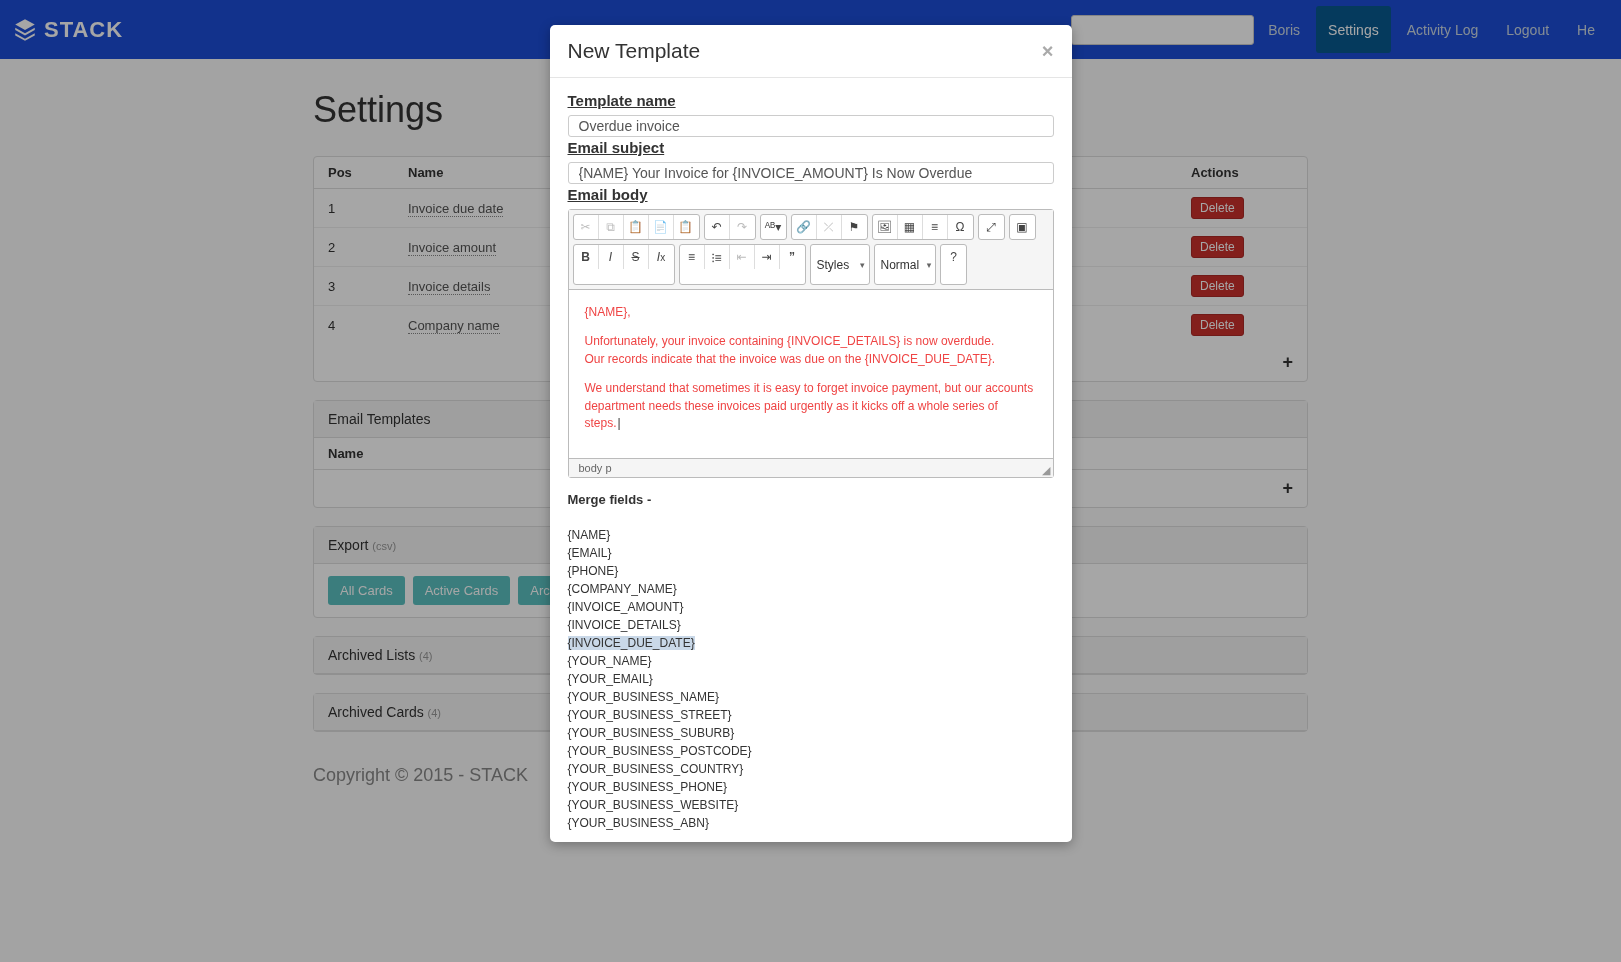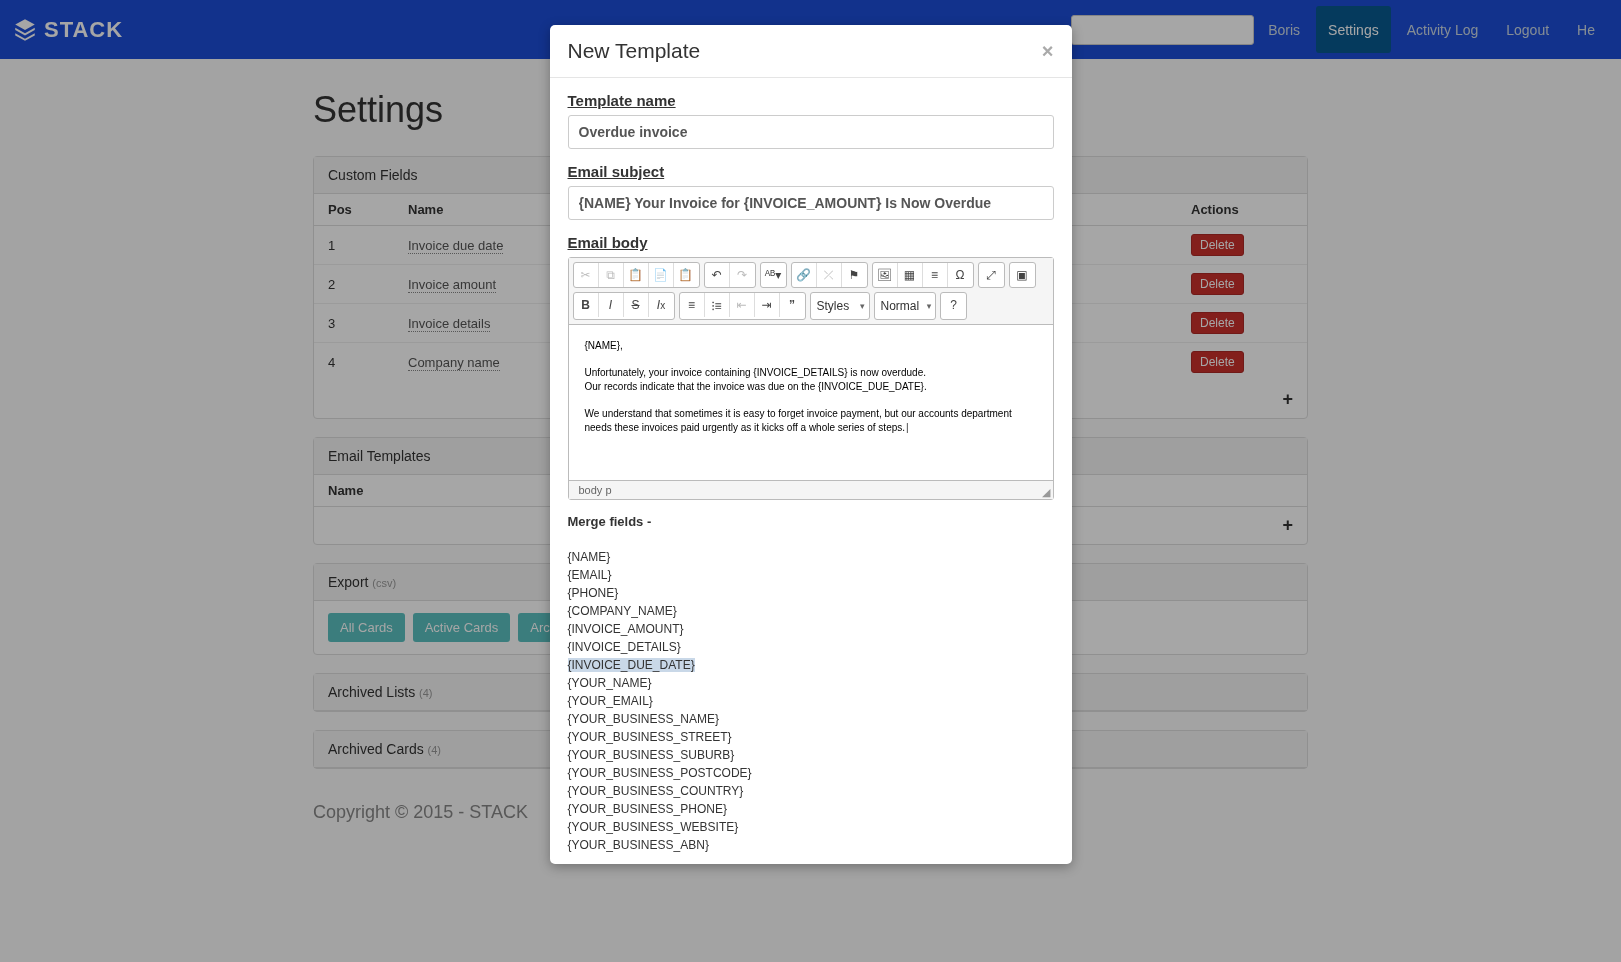--- a/index.html
+++ b/index.html
@@ -28,31 +28,31 @@
 .btn-teal { background: #5bc0c0; color: #fff; border: none; padding: 7px 12px; border-radius: 3px; margin-right: 4px; font-size: 13px; cursor: pointer; }
 .footer { color: #888; font-size: 18px; padding: 15px 0; }
 
 .overlay { position: fixed; inset: 0; background: rgba(0,0,0,0.35); }
 .modal { position: absolute; top: 25px; left: 50%; transform: translateX(-50%); width: 522px; background: #fff; border-radius: 5px; box-shadow: 0 3px 12px rgba(0,0,0,0.3); }
 .modal-header { padding: 14px 18px; border-bottom: 1px solid #e5e5e5; display: flex; align-items: center; }
 .modal-header h4 { font-size: 21px; font-weight: 500; flex: 1; }
 .modal-close { color: #aaa; font-size: 20px; cursor: pointer; font-weight: bold; }
 .modal-body { padding: 14px 18px 10px; }
 .form-label { font-weight: bold; font-size: 15px; display: block; margin-bottom: 6px; text-decoration: underline; }
-.form-input { width: 100%; padding: 8px 10px; border: 1px solid #ccc; border-radius: 3px; font-size: 14px; color: #555; margin-bottom: 14px; font-weight: bold; }
+.form-input { width: 100%; padding: 2px 10px; border: 1px solid #ccc; border-radius: 3px; font-size: 14px; color: #555; margin-bottom: 2px; }
 
 .editor-wrap { border: 1px solid #bbb; border-radius: 3px; margin-bottom: 14px; }
 .editor-toolbar { background: #f5f5f5; border-bottom: 1px solid #bbb; padding: 4px; display: flex; flex-wrap: wrap; gap: 4px; }
 .tb-group { display: inline-flex; border: 1px solid #bbb; border-radius: 3px; background: #fff; }
 .tb-btn { width: 25px; height: 24px; display: flex; align-items: center; justify-content: center; font-size: 12px; color: #444; border-right: 1px solid #ddd; cursor: pointer; }
 .tb-btn:last-child { border-right: none; }
 .tb-btn.disabled { color: #bbb; }
-.tb-select { border: 1px solid #bbb; border-radius: 3px; background: #fff; height: 28px; font-size: 12px; padding: 0 16px 0 6px; display: inline-flex; align-items: center; position: relative; cursor: pointer; min-width: 60px; }
+.tb-select { border: 1px solid #bbb; border-radius: 3px; background: #fff; height: 41px; font-size: 12px; padding: 0 16px 0 6px; display: inline-flex; align-items: center; position: relative; cursor: pointer; min-width: 60px; }
 .tb-select::after { content: '▾'; position: absolute; right: 4px; font-size: 9px; color: #666; }
-.editor-content { min-height: 155px; padding: 14px 16px; font-size: 10px; color: #000000; line-height: 1.45; }
+.editor-content { min-height: 155px; padding: 14px 16px; font-size: 12px; color: #ef4444; line-height: 1.45; }
 .editor-content p { margin-bottom: 12px; }
 .editor-footer { background: #f5f5f5; border-top: 1px solid #bbb; padding: 3px 10px; font-size: 11px; color: #666; position: relative; }
 .editor-footer .resize { position: absolute; right: 2px; bottom: 0; font-size: 11px; color: #999; }
 .merge-title { font-weight: bold; font-size: 13px; margin-bottom: 19px; }
 .merge-list { font-size: 12px; line-height: 1.5; color: #333; }
 .merge-list .hl { background: #c9d8e8; }
 .cursor-line::after { content: '|'; color:#333; margin-left:1px; }
 </style>
 </head>
 <body>
@@ -73,21 +73,20 @@
     <a href="#">Activity Log</a>
     <a href="#">Logout</a>
     <a href="#">He</a>
   </div>
 </div>
 
 <div class="container">
   <h1 class="page-title">Settings</h1>
 
   <div class="panel">
-    <div class="panel-heading">Custom Fields</div>
     <table class="tbl">
       <thead>
           <tr>
         <th style="width:80px">Pos</th>
         <th>Name</th>
         <th style="width:130px">Actions</th>
       </tr>
         </thead>
       <tbody id="cf-body">
           <tr>

